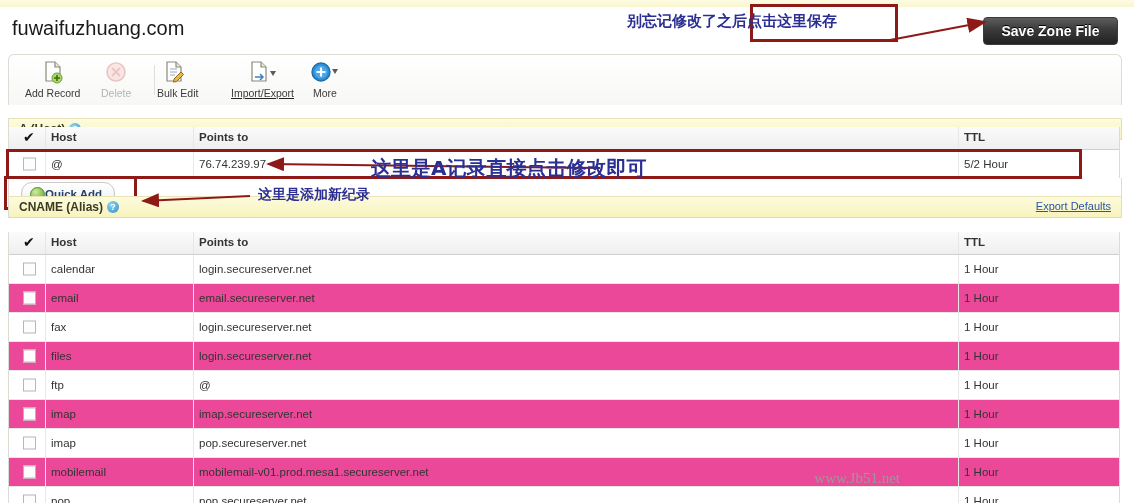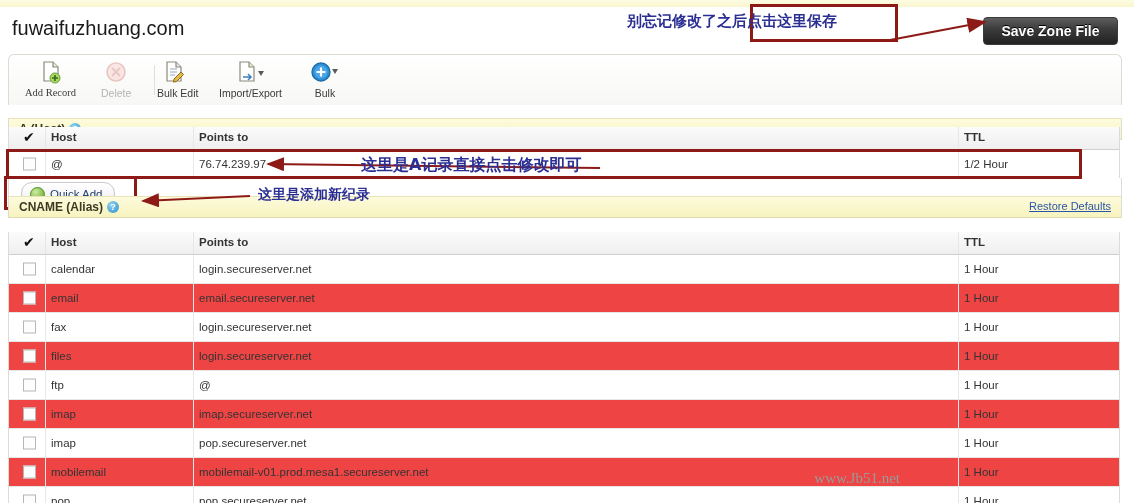--- a/index.html
+++ b/index.html
@@ -54,53 +54,53 @@
     vertical-align:1px;margin-left:4px;cursor:pointer;}
   .restore{position:absolute;right:10px;top:3px;font-size:11px;color:#2b56a8;
     text-decoration:underline;cursor:pointer;}
 
   
   .tbl{position:absolute;left:8px;width:1112px;border-left:1px solid #dcdcd4;
     border-right:1px solid #dcdcd4;box-sizing:border-box;}
   .thead{height:22px;background:linear-gradient(#fbfbfb,#efeff0);
     border-bottom:1px solid #cfcfcf;position:relative;}
   .row{height:28px;position:relative;border-bottom:1px solid #e7e7e7;background:#fff;}
-  .row.alt{background:#ef4444;}
+  .row.alt{background:#ec4899;}
   .c-chk{position:absolute;left:14px;top:50%;transform:translateY(-50%);}
   .chk{width:11px;height:11px;border:1px solid #b6b6b6;background:#fdfdfd;display:block;cursor:pointer;}
   .chkmark{position:absolute;left:14px;top:3px;font-size:14px;font-weight:bold;color:#111;line-height:14px;}
   .c-host{position:absolute;left:42px;top:50%;transform:translateY(-50%);font-size:11.5px;color:#333;}
   .c-pts{position:absolute;left:190px;top:50%;transform:translateY(-50%);font-size:11.5px;color:#333;}
   .c-ttl{position:absolute;left:955px;top:50%;transform:translateY(-50%);font-size:11.5px;color:#333;}
   .th{font-size:11.5px;color:#333;font-weight:bold;position:absolute;top:4px;}
   .th.host{left:42px;} .th.pts{left:190px;} .th.ttl{left:955px;}
   .vline{position:absolute;top:0;bottom:0;width:1px;background:#e7e7e7;}
 
   
   .qa-wrap{position:absolute;left:8px;width:1112px;height:32px;background:#fff;
     border-left:1px solid #dcdcd4;border-right:1px solid #dcdcd4;}
   .quick-add{position:absolute;left:12px;top:4px;height:22px;padding:0 12px 0 8px;
-    display:flex;align-items:center;gap:5px;
+    display:flex;align-items:center;
     background:linear-gradient(#ffffff,#eeeeee);border:1px solid #c9c9c9;
-    border-radius:11px;font-size:11.5px;color:#24406f;cursor:pointer;}
+    border-radius:11px;font-size:11.5px;color:#24406f;cursor:pointer;font-weight:bold;}
   .qa-ico{width:13px;height:13px;border-radius:50%;
     background:radial-gradient(circle at 35% 30%,#cdeb9e,#5ba324);
     border:1px solid #4b8d1e;}
   .qa-box{position:absolute;left:4px;top:176px;width:133px;height:34px;
     border:3px solid #8d1a16;box-sizing:border-box;pointer-events:none;}
 
   
   .a-box{position:absolute;left:6px;top:149px;width:1076px;height:30px;
     border:3px solid #8d1a16;box-sizing:border-box;pointer-events:none;}
 
   
   .anno{position:absolute;color:#2b2f93;font-weight:bold;white-space:nowrap;
     font-family:"DejaVu Sans","Liberation Sans",sans-serif;}
   .anno-top{left:627px;top:12px;font-size:15px;}
-  .anno-a{left:361px;top:155px;font-size:16px;}
+  .anno-a{left:371px;top:155px;font-size:20px;}
   .anno-qa{left:258px;top:186px;font-size:14px;}
   svg.overlay{position:absolute;left:0;top:0;width:1134px;height:503px;pointer-events:none;}
 
   .watermark{position:absolute;right:8px;top:470px;font-size:15px;color:#9a9a9a;
     font-family:"Liberation Serif","DejaVu Serif",serif;}
 </style>
 </head>
 <body>
 
 <div class="page">
@@ -108,21 +108,21 @@
   <div class="top-strip"></div>
 
   <div class="header">
     <div class="domain-title">fuwaifuzhuang.com</div>
     <div class="cancel-link">Cancel</div>
     <div class="save-btn">Save Zone File</div>
   </div>
   <div class="save-box"></div>
 
   <div class="toolbar">
-    <div class="tool" style="left:16px;font-family:Liberation Serif, serif;">
+    <div class="tool" style="left:16px;">
       <div class="glyph">
         <svg width="24" height="24" viewBox="0 0 24 24">
           <path d="M5 2 h9 l5 5 v14 h-14 z" fill="#fff" stroke="#8a8a7a" stroke-width="1.2"></path>
           <path d="M14 2 v5 h5" fill="#e9e9de" stroke="#8a8a7a" stroke-width="1.2"></path>
           <circle cx="16" cy="18" r="5" fill="#a8d96a" stroke="#6f9e34" stroke-width="1"></circle>
           <path d="M16 15 v6 M13 18 h6" stroke="#3d6a12" stroke-width="1.6"></path>
         </svg>
       </div>
       <div class="tlabel">Add Record</div>
     </div>
@@ -148,42 +148,42 @@
           <path d="M11 19 l7-7 2.5 2.5 -7 7 -3 .6 z" fill="#e8b84b" stroke="#8a6a18" stroke-width="1"></path>
           </svg>
           <span></span>
           <polygon points="22,5 27,5 24.5,10" fill="#5b5b5b" transform="translate(0,6)">
         
       </polygon>
         </div>
       <div class="tlabel">Bulk Edit</div>
     </div>
 
-    <div class="tool" style="left:210px;">
+    <div class="tool" style="left:222px;text-decoration:underline;">
       <div class="glyph">
         <svg width="32" height="24" viewBox="0 0 32 24">
           <path d="M5 2 h9 l5 5 v14 h-14 z" fill="#fff" stroke="#8a8a7a" stroke-width="1.2"></path>
           <path d="M14 2 v5 h5" fill="#dff0d0" stroke="#8a8a7a" stroke-width="1.2"></path>
           <path d="M8 17 h8 M13 14 l3 3 -3 3" stroke="#3e7fc1" stroke-width="1.5" fill="none"></path>
           <polygon points="23,11 29,11 26,16" fill="#5b5b5b"></polygon>
         </svg>
       </div>
       <div class="tlabel">Import/Export</div>
     </div>
 
     <div class="tool" style="left:300px;">
       <div class="glyph">
         <svg width="32" height="24" viewBox="0 0 32 24">
           <circle cx="12" cy="12" r="9" fill="#2f8fd6" stroke="#1f6ea8" stroke-width="1.4"></circle>
           <circle cx="12" cy="12" r="6.5" fill="#49a6e8"></circle>
           <path d="M12 7.5 v9 M7.5 12 h9" stroke="#fff" stroke-width="2.2"></path>
           <polygon points="23,9 29,9 26,14" fill="#5b5b5b"></polygon>
         </svg>
       </div>
-      <div class="tlabel">Bulk</div>
+      <div class="tlabel">More</div>
     </div>
   </div>
 
   <div class="band" style="top:118px;">
     <div class="band-title">
       <span>A (Host)</span><span class="help-ico">?</span>
     </div>
   </div>
 
   <div class="tbl" style="top:127px;">
@@ -198,39 +198,39 @@
     </div>
     <div class="row">
       <div class="c-chk">
         <span class="chk"></span>
       </div>
       <div class="vline" style="left:36px;"></div>
       <div class="c-host">@</div>
       <div class="vline" style="left:184px;"></div>
       <div class="c-pts">76.74.239.97</div>
       <div class="vline" style="left:949px;"></div>
-      <div class="c-ttl">1/2 Hour</div>
+      <div class="c-ttl">5/2 Hour</div>
     </div>
   </div>
 
   <div class="qa-wrap" style="top:178px;">
     <div class="quick-add">
       <span class="qa-ico"></span>
       <span>Quick Add</span>
     </div>
   </div>
 
   <div class="a-box"></div>
   <div class="qa-box"></div>
 
   <div class="band" style="top:196px;">
     <div class="band-title">
       <span>CNAME (Alias)</span><span class="help-ico">?</span>
     </div>
-    <div class="restore">Restore Defaults</div>
+    <div class="restore">Export Defaults</div>
   </div>
 
   <div class="tbl" style="top:232px;">
     <div class="thead">
       <div class="chkmark">✔</div>
       <div class="vline" style="left:36px;"></div>
       <div class="th host">Host</div>
       <div class="vline" style="left:184px;"></div>
       <div class="th pts">Points to</div>
       <div class="vline" style="left:949px;"></div>

